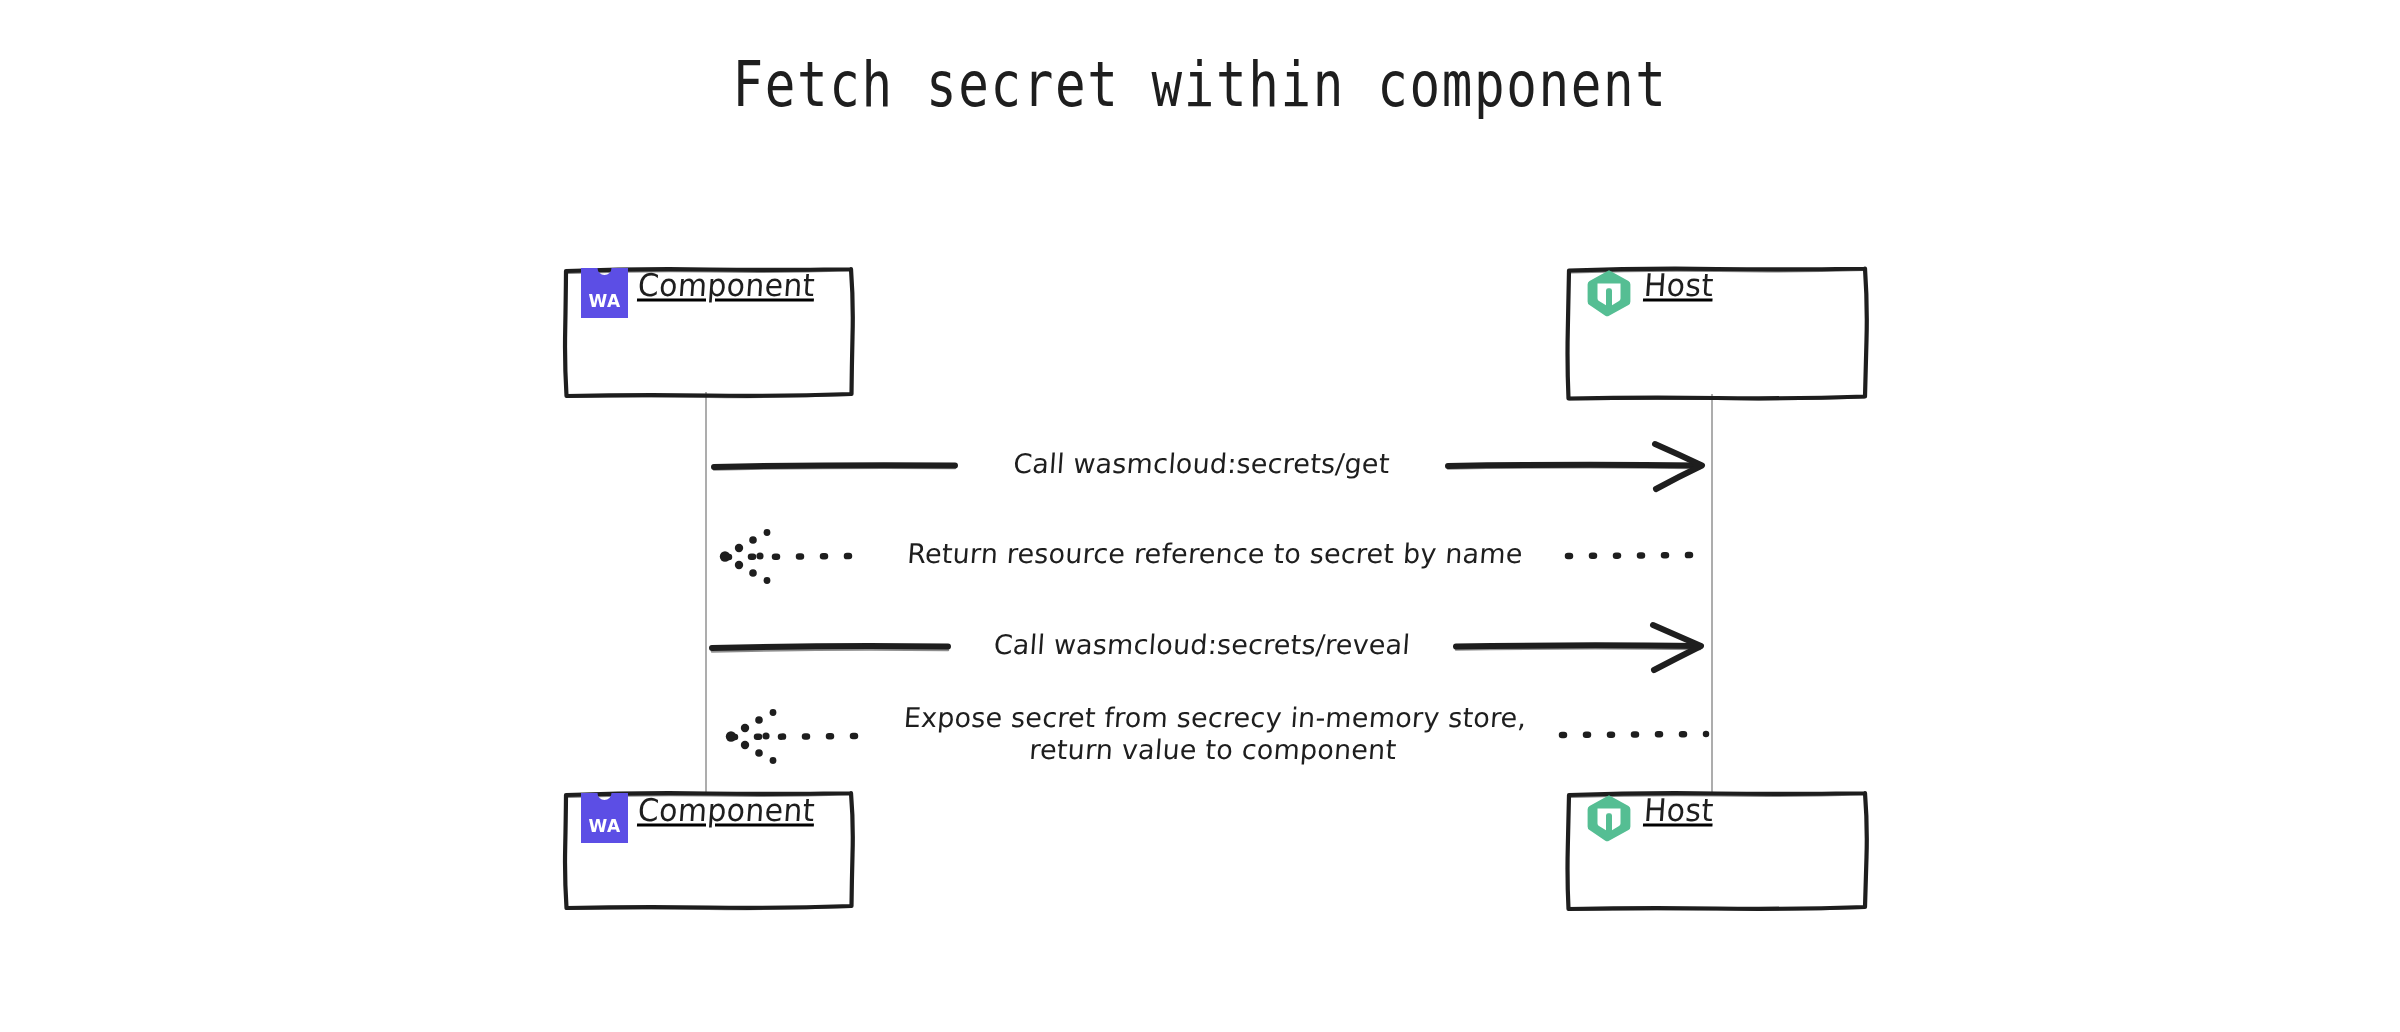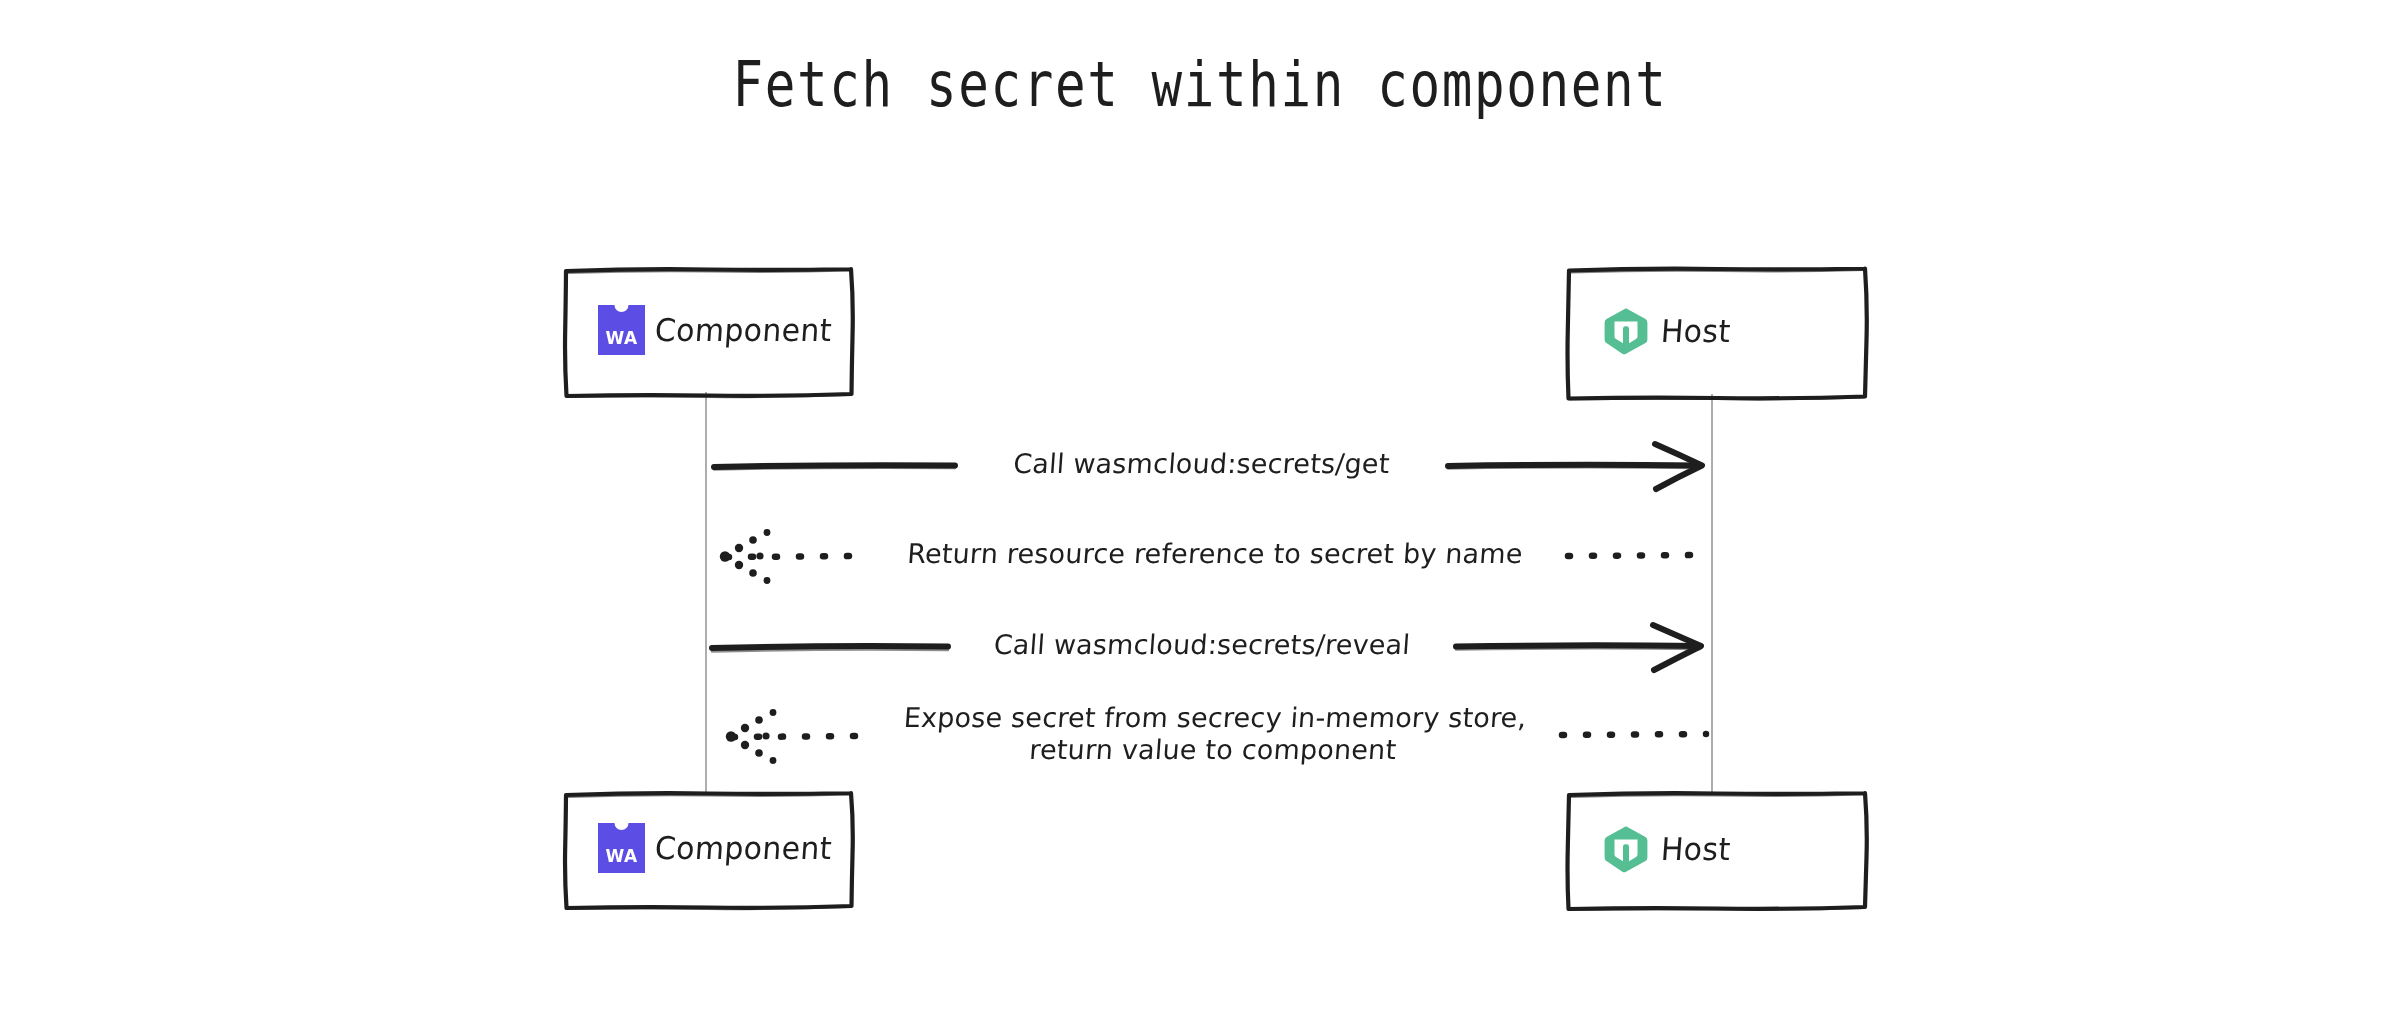--- a/index.html
+++ b/index.html
@@ -47,28 +47,29 @@
     background: #ffffff;
   }
   .participant-box .box-svg {
     position: absolute;
     left: -6px;
     top: -6px;
     overflow: visible;
   }
   .participant-inner {
     position: absolute;
-    left: 17px; top: 0;
+    left: 0; top: 0;
     width: 100%;
     height: 100%;
     display: flex;
-    align-items: center;
+    align-items: flex-start;
     justify-content: flex-start;
     padding-left: 16px;
     box-sizing: border-box;
+    text-decoration: underline;
   }
   .participant-label {
     font-family: "DejaVu Sans", sans-serif;
     font-size: 30px;
     color: #1e1e1e;
     margin-left: 10px;
     letter-spacing: 0.3px;
     white-space: nowrap;
     transform: skewX(-4deg) scaleY(1.04);
   }

